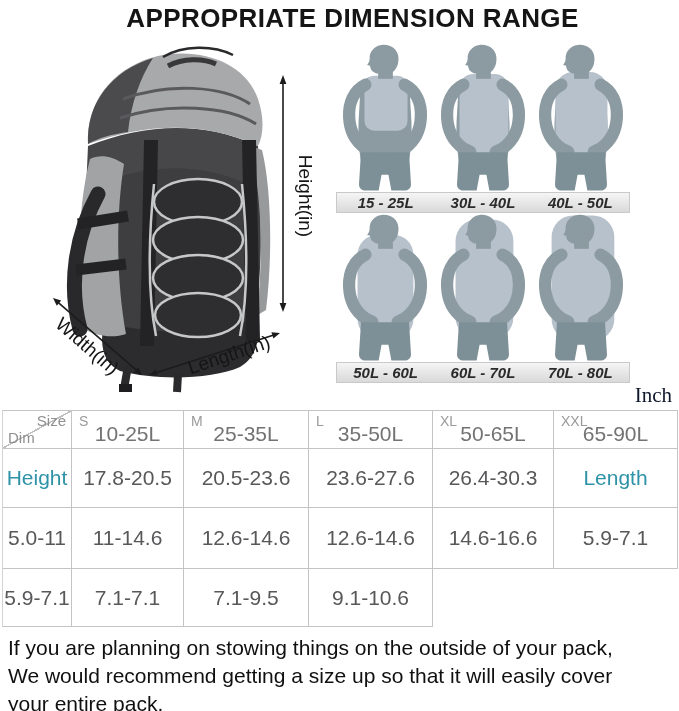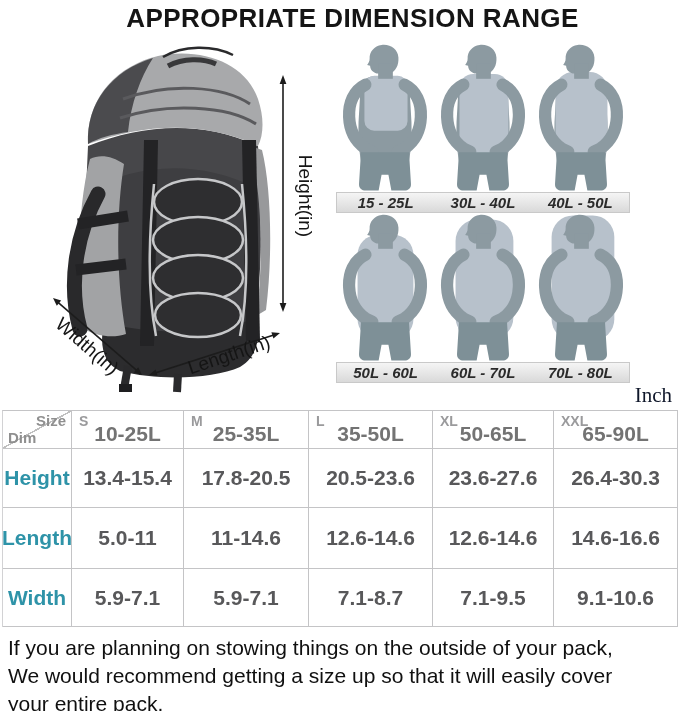--- a/index.html
+++ b/index.html
@@ -26,21 +26,21 @@
   .pack-rect{fill:#b7c1cb;}
 
   
   .unit{position:absolute;top:383px;right:7px;font-family:"Liberation Serif",serif;
         font-size:21px;color:#0f172a;}
 
   
   .size-table{position:absolute;left:2px;top:410px;display:grid;
               grid-template-columns:69px 112px 125px 124px 121px 124px;
               grid-template-rows:38px 59px 61px 58px;
-              border-top:1px solid #c4c4c6;border-left:1px solid #d2d2d4;font-weight:bold;}
+              border-top:1px solid #c4c4c6;border-left:1px solid #d2d2d4;}
   .size-table > div{border-right:1px solid #c4c4c6;border-bottom:1px solid #c4c4c6;
                     box-sizing:border-box;display:flex;align-items:center;justify-content:center;}
   .corner-cell{position:relative;
      background:linear-gradient(to bottom right,transparent 48.8%,#bfbfbf 48.8%,#bfbfbf 51.2%,transparent 51.2%);}
   .corner-cell .c-top{position:absolute;top:1px;right:5px;font-size:15px;color:#8f8f8f;}
   .corner-cell .c-bottom{position:absolute;bottom:2px;left:5px;font-size:15px;color:#8f8f8f;}
   .head-cell{position:relative;}
   .head-cell .sz{position:absolute;top:2px;left:7px;font-size:14px;color:#9a9a9c;}
   .head-cell .vol{font-size:21px;color:#737373;margin-top:9px;}
   .row-label{font-size:21px;color:#2e93a8;text-align:right;}
@@ -216,37 +216,35 @@
     <div class="head-cell">
       <span class="sz">XL</span>
       <span class="vol">50-65L</span>
     </div>
     <div class="head-cell">
       <span class="sz">XXL</span>
       <span class="vol">65-90L</span>
     </div>
 
     <div class="row-label">Height</div>
-    <div class="cell-val">13.4-15.4</div>
     <div class="cell-val">17.8-20.5</div>
     <div class="cell-val">20.5-23.6</div>
     <div class="cell-val">23.6-27.6</div>
     <div class="cell-val">26.4-30.3</div>
 
     <div class="row-label">Length</div>
     <div class="cell-val">5.0-11</div>
     <div class="cell-val">11-14.6</div>
     <div class="cell-val">12.6-14.6</div>
     <div class="cell-val">12.6-14.6</div>
     <div class="cell-val">14.6-16.6</div>
 
-    <div class="row-label">Width</div>
     <div class="cell-val">5.9-7.1</div>
     <div class="cell-val">5.9-7.1</div>
-    <div class="cell-val">7.1-8.7</div>
+    <div class="cell-val">7.1-7.1</div>
     <div class="cell-val">7.1-9.5</div>
     <div class="cell-val">9.1-10.6</div>
   </div>
 
   <div class="footer">
     <div>If you are planning on stowing things on the outside of your pack,</div>
     <div>We would recommend getting a size up so that it will easily cover</div>
     <div>your entire pack.</div>
   </div>
 

